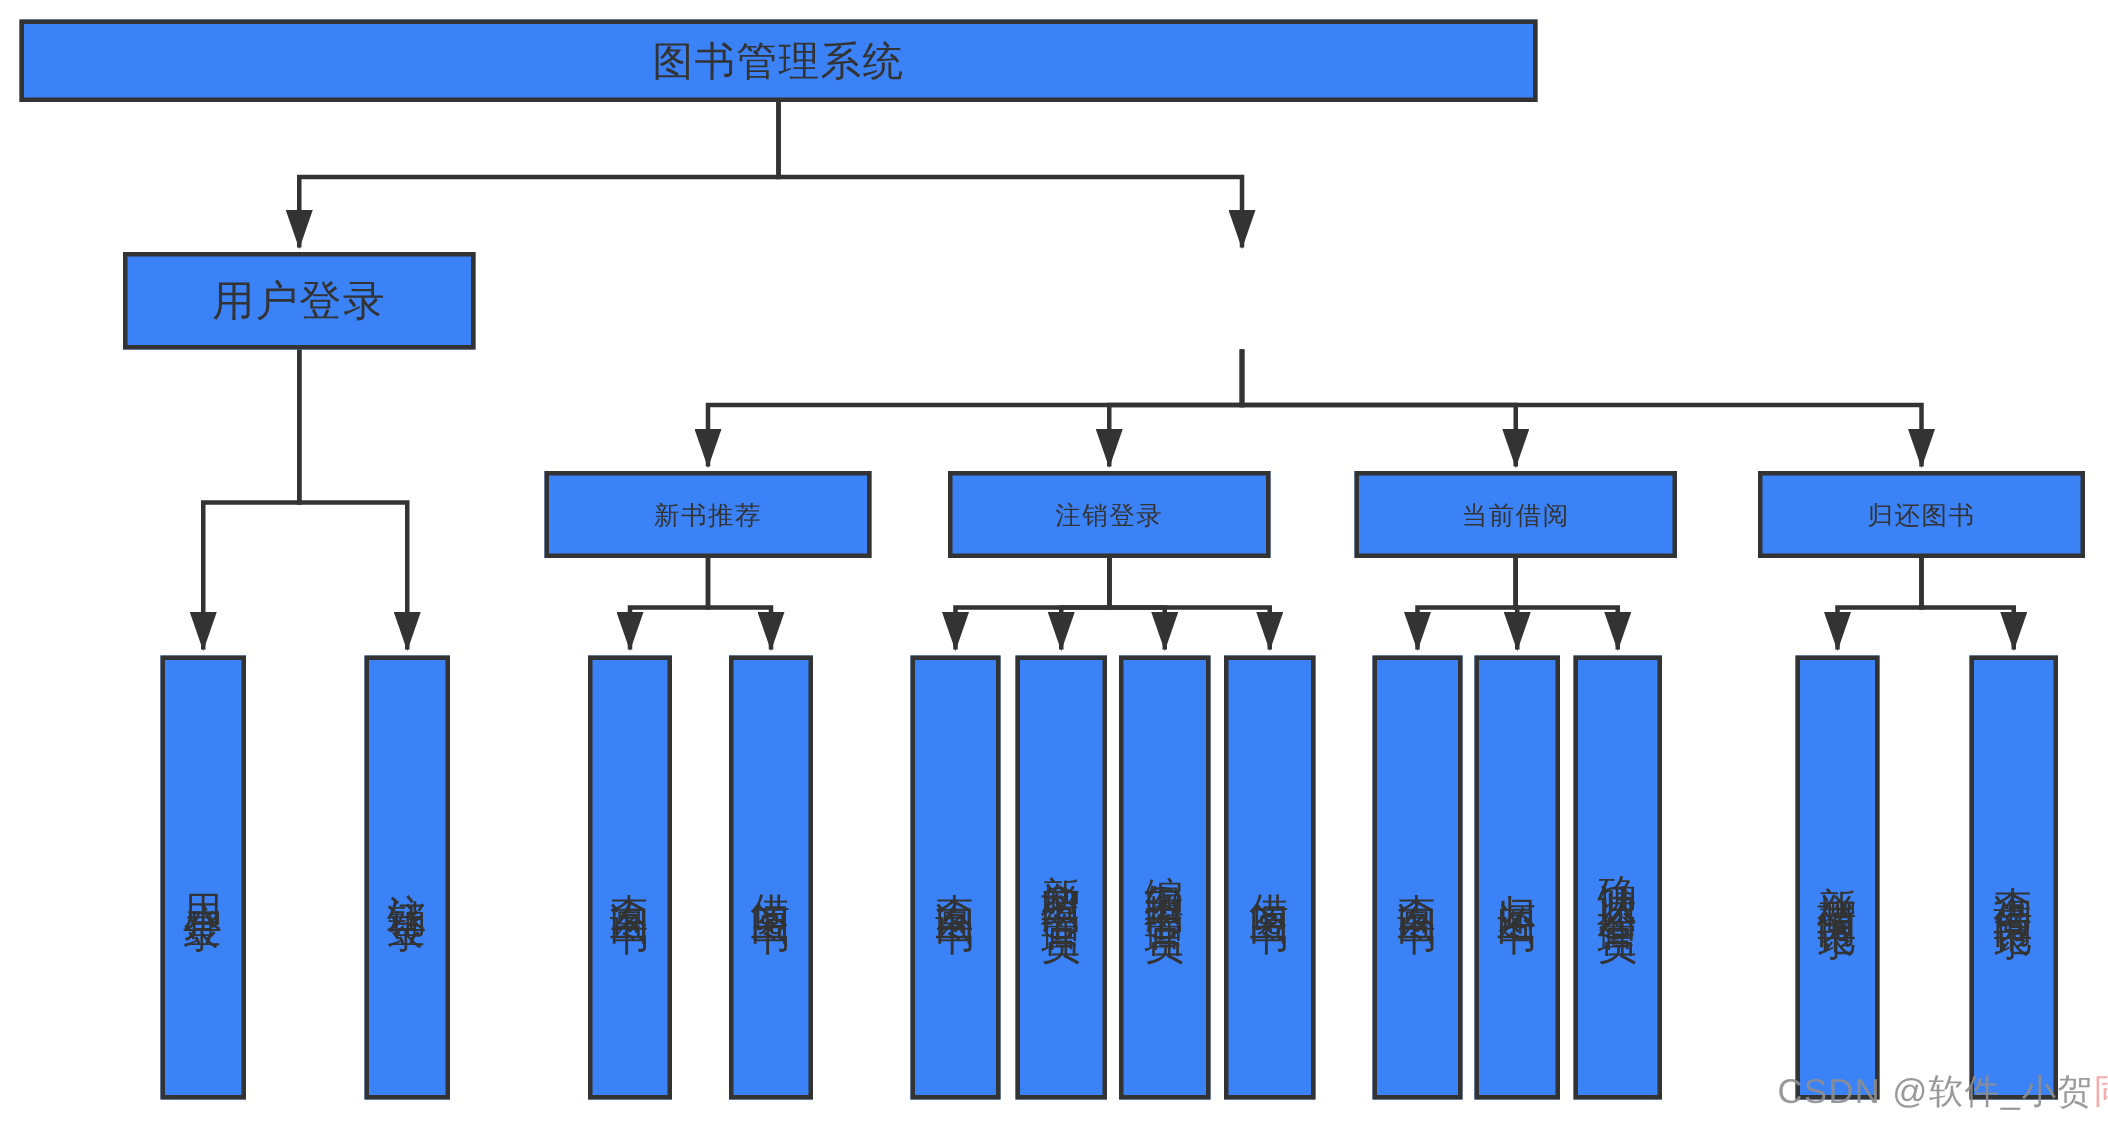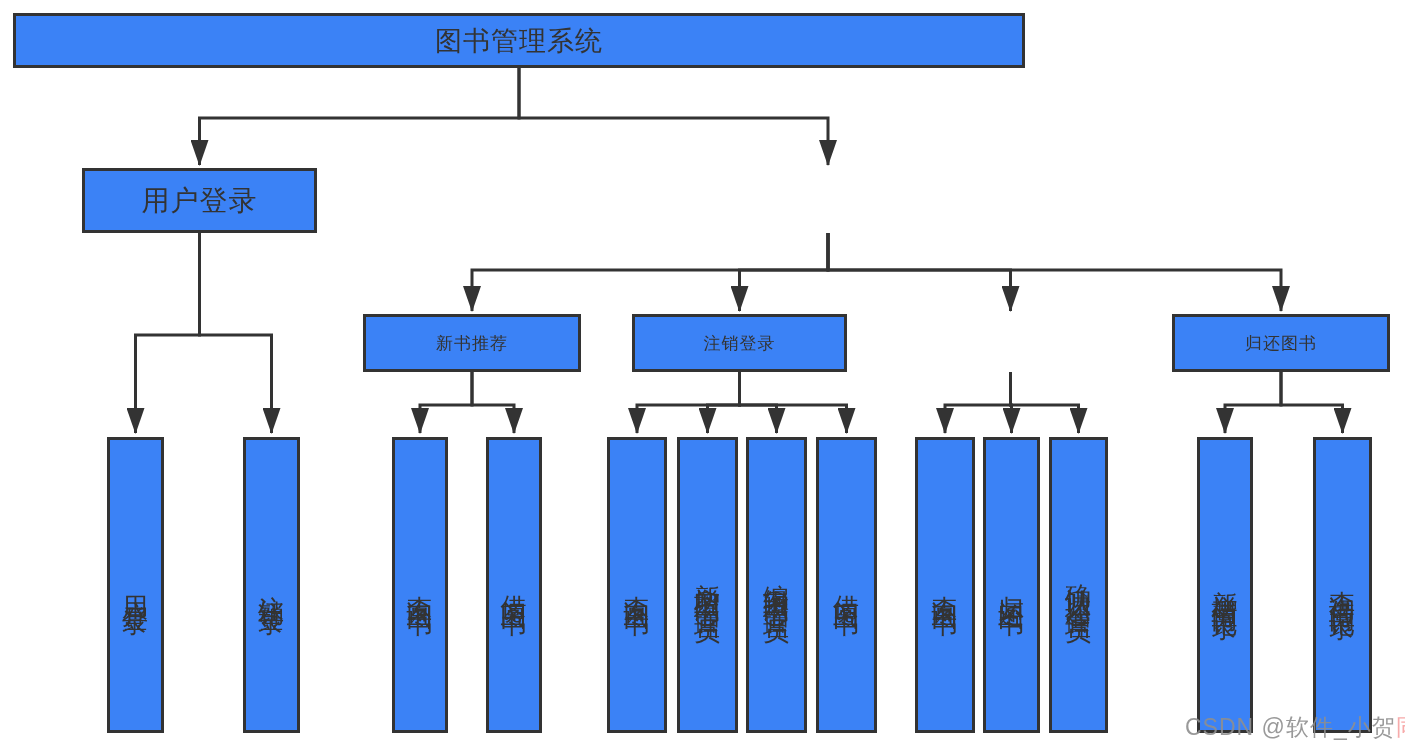--- a/index.html
+++ b/index.html
@@ -90,20 +90,23 @@
   <div class="box lvl2" style="left:82px;top:168px;width:235px;height:65px">
     <span class="hlabel">用户登录</span>
   </div>
 
   <div class="box lvl3" style="left:363px;top:314px;width:218px;height:58px">
     <span class="hlabel">新书推荐</span>
   </div>
   <div class="box lvl3" style="left:632px;top:314px;width:215px;height:58px">
     <span class="hlabel">注销登录</span>
   </div>
+  <div class="box lvl3" style="left:903px;top:314px;width:215px;height:58px">
+    <span class="hlabel">当前借阅</span>
+  </div>
   <div class="box lvl3" style="left:1172px;top:314px;width:218px;height:58px">
     <span class="hlabel">归还图书</span>
   </div>
 
   <div class="box leaf" style="left:107px;width:57px">
     <span class="vlabel">用户登录</span>
   </div>
   <div class="box leaf" style="left:243px;width:57px">
     <span class="vlabel">注销登录</span>
   </div>

